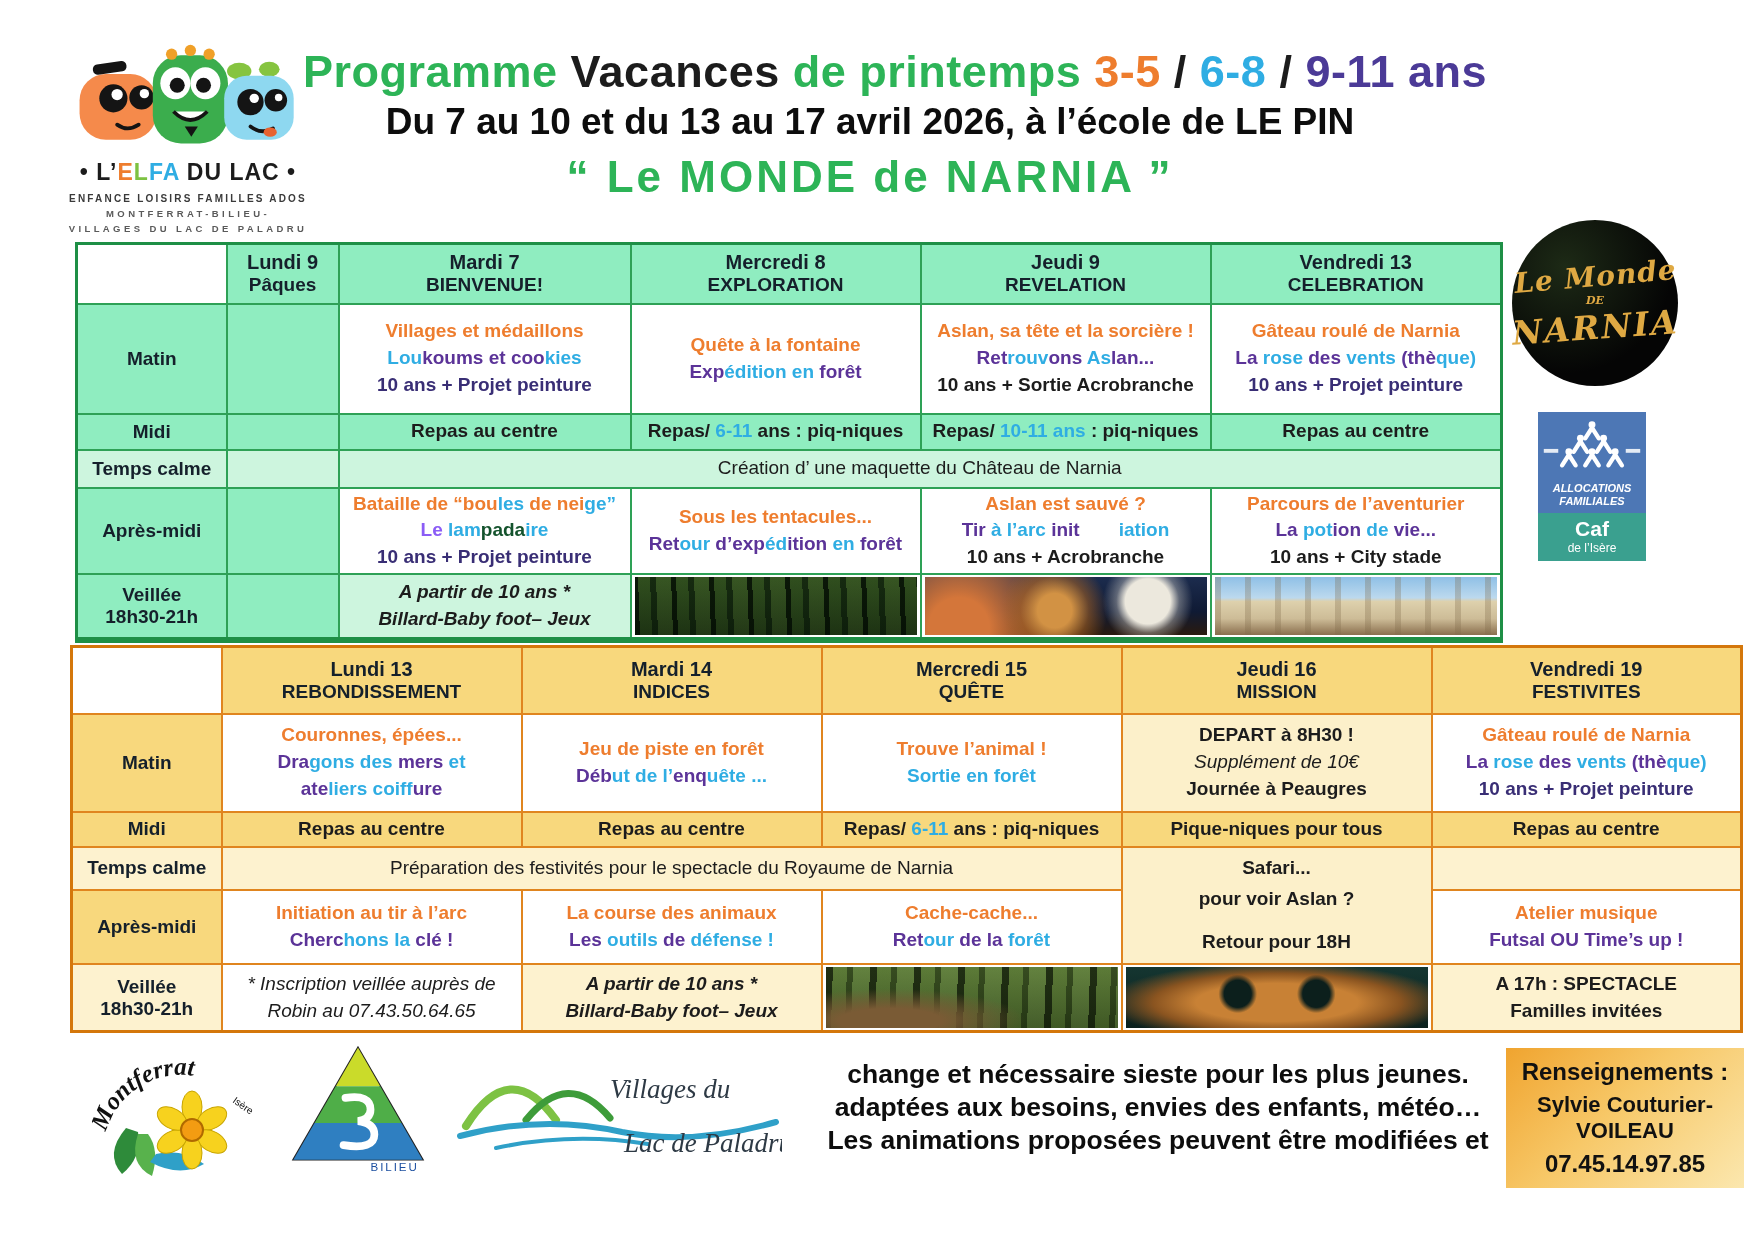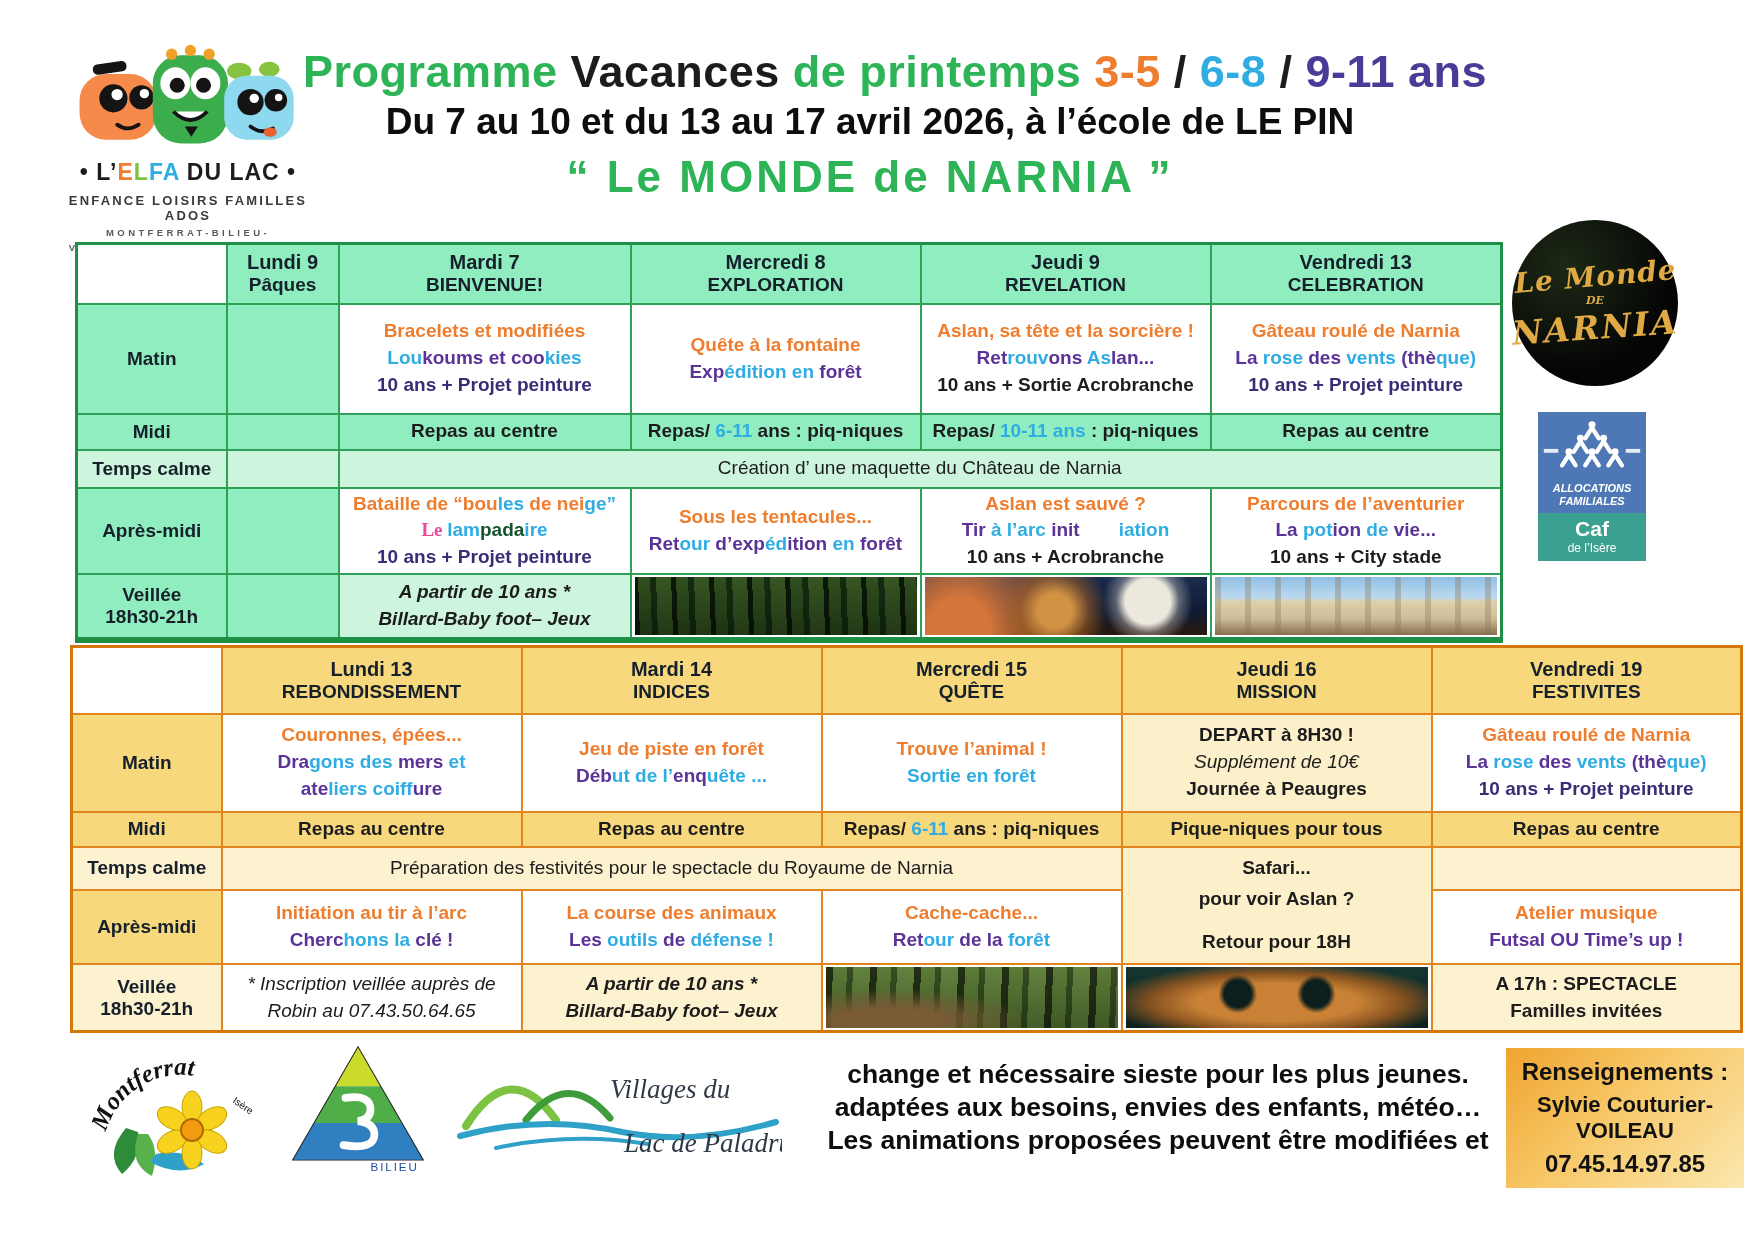--- a/index.html
+++ b/index.html
@@ -12,21 +12,21 @@
   .title-line .tl{display:inline;}
   .subtitle{position:absolute;left:280px;top:101px;width:1180px;text-align:center;
             font-size:37px;font-weight:800;color:#0d0d0d;}
   .theme-line{position:absolute;left:280px;top:152px;width:1180px;text-align:center;
               font-size:44px;font-weight:800;color:#2DB457;letter-spacing:3px;}
 
   
   .elfa{position:absolute;left:52px;top:42px;width:272px;text-align:center;}
   .elfa-name{font-size:23px;font-weight:800;letter-spacing:1px;margin-top:2px;}
   .elfa-name .tl{display:inline;}
-  .elfa-sub{font-size:13px;font-weight:700;letter-spacing:2.2px;color:#3a3a3a;margin-top:4px;}
+  .elfa-sub{font-size:10px;font-weight:700;letter-spacing:2.2px;color:#3a3a3a;margin-top:4px;}
   .elfa-sub2{font-size:9.5px;font-weight:700;letter-spacing:3.4px;color:#5a5a5a;margin-top:4px;}
 
   
   .badge{position:absolute;left:1512px;top:220px;width:166px;height:166px;border-radius:50%;
          background:radial-gradient(circle at 32% 28%,#1d2a16,#050505 65%);
          display:flex;flex-direction:column;align-items:center;justify-content:center;
          font-family:"DejaVu Serif","Liberation Serif",serif;color:#dfa943;}
   .badge .b1{font-size:28px;font-weight:700;font-style:italic;letter-spacing:1px;transform:rotate(-5deg);}
   .badge .b2{font-size:11px;font-weight:700;font-style:italic;margin:1px 0;}
   .badge .b3{font-size:33px;font-weight:700;font-style:italic;letter-spacing:2px;transform:rotate(-4deg);}
@@ -228,21 +228,21 @@
           </th>
       <th>
             <div class="day">Vendredi 13</div>
             <div class="daytheme">CELEBRATION</div>
           </th>
     </tr>
     <tr style="height:110px">
       <td class="bg-mint">Matin</td>
       <td class="bg-mint"></td>
       <td class="bg-white">
-            <div class="tl"><span style="color: rgb(238, 125, 46);">Bracelets et modifiées</span></div>
+            <div class="tl"><span style="color: rgb(238, 125, 46);">Villages et médaillons</span></div>
             <div class="tl"><span style="color: rgb(47, 173, 227);">Lou</span><span style="color: rgb(91, 51, 152);">koums</span><span style="color: rgb(91, 51, 152);"> et </span><span style="color: rgb(91, 51, 152);">coo</span><span style="color: rgb(47, 173, 227);">kies</span></div>
             <div class="tl"><span style="color: rgb(57, 46, 117);">10 ans + Projet peinture</span></div>
           </td>
       <td class="bg-white">
             <div class="tl"><span style="color: rgb(238, 125, 46);">Quête à la fontaine</span></div>
             <div class="tl"><span style="color: rgb(91, 51, 152);">Exp</span><span style="color: rgb(47, 173, 227);">édition </span><span style="color: rgb(47, 173, 227);">en </span><span style="color: rgb(91, 51, 152);">forêt</span></div>
           </td>
       <td class="bg-white">
             <div class="tl"><span style="color: rgb(238, 125, 46);">Aslan, sa tête et la sorcière !</span></div>
             <div class="tl"><span style="color: rgb(91, 51, 152);">Ret</span><span style="color: rgb(47, 173, 227);">rouv</span><span style="color: rgb(91, 51, 152);">ons </span><span style="color: rgb(47, 173, 227);">As</span><span style="color: rgb(91, 51, 152);">lan...</span></div>
@@ -275,21 +275,21 @@
       <td class="bg-mintpale"></td>
       <td class="bg-mintpale reg" colspan="4">
             <div class="tl"><span style="color: rgb(28, 28, 28);">Création d’ une maquette du Château de Narnia</span></div>
           </td>
     </tr>
     <tr style="height:86px">
       <td class="bg-mint">Après-midi</td>
       <td class="bg-mint"></td>
       <td class="bg-white">
             <div class="tl"><span style="color: rgb(238, 125, 46);">Bataille de “bou</span><span style="color: rgb(47, 173, 227);">les</span><span style="color: rgb(238, 125, 46);"> de nei</span><span style="color: rgb(47, 173, 227);">ge”</span></div>
-            <div class="tl"><span style="color: #ec4899; font-family: Liberation Serif, serif;">Le </span><span style="color: rgb(47, 173, 227);">lam</span><span style="color: #14532d;">pada</span><span style="color: rgb(47, 173, 227);">ire</span></div>
+            <div class="tl"><span style="color: #8b5cf6;">Le </span><span style="color: rgb(47, 173, 227);">lam</span><span style="color: #14532d;">pada</span><span style="color: rgb(47, 173, 227);">ire</span></div>
             <div class="tl"><span style="color: rgb(57, 46, 117);">10 ans + Projet peinture</span></div>
           </td>
       <td class="bg-white">
             <div class="tl"><span style="color: rgb(238, 125, 46);">Sous les tentacules...</span></div>
             <div class="tl"><span style="color: rgb(91, 51, 152);">Ret</span><span style="color: rgb(47, 173, 227);">our</span><span style="color: rgb(91, 51, 152);"> d’exp</span><span style="color: rgb(47, 173, 227);">éd</span><span style="color: rgb(91, 51, 152);">ition </span><span style="color: rgb(47, 173, 227);">en </span><span style="color: rgb(91, 51, 152);">forêt</span></div>
           </td>
       <td class="bg-white">
             <div class="tl"><span style="color: rgb(238, 125, 46);">Aslan est sauvé ?</span></div>
             <div class="tl"><span style="color: rgb(91, 51, 152);">Tir </span><span style="color: rgb(47, 173, 227);">à l’arc </span><span style="color: rgb(91, 51, 152);">init</span><span style="color: rgb(47, 173, 227); margin-left: 39px;">iation</span></div>
             <div class="tl"><span style="color: rgb(28, 28, 28);">10 ans + Acrobranche</span></div>

